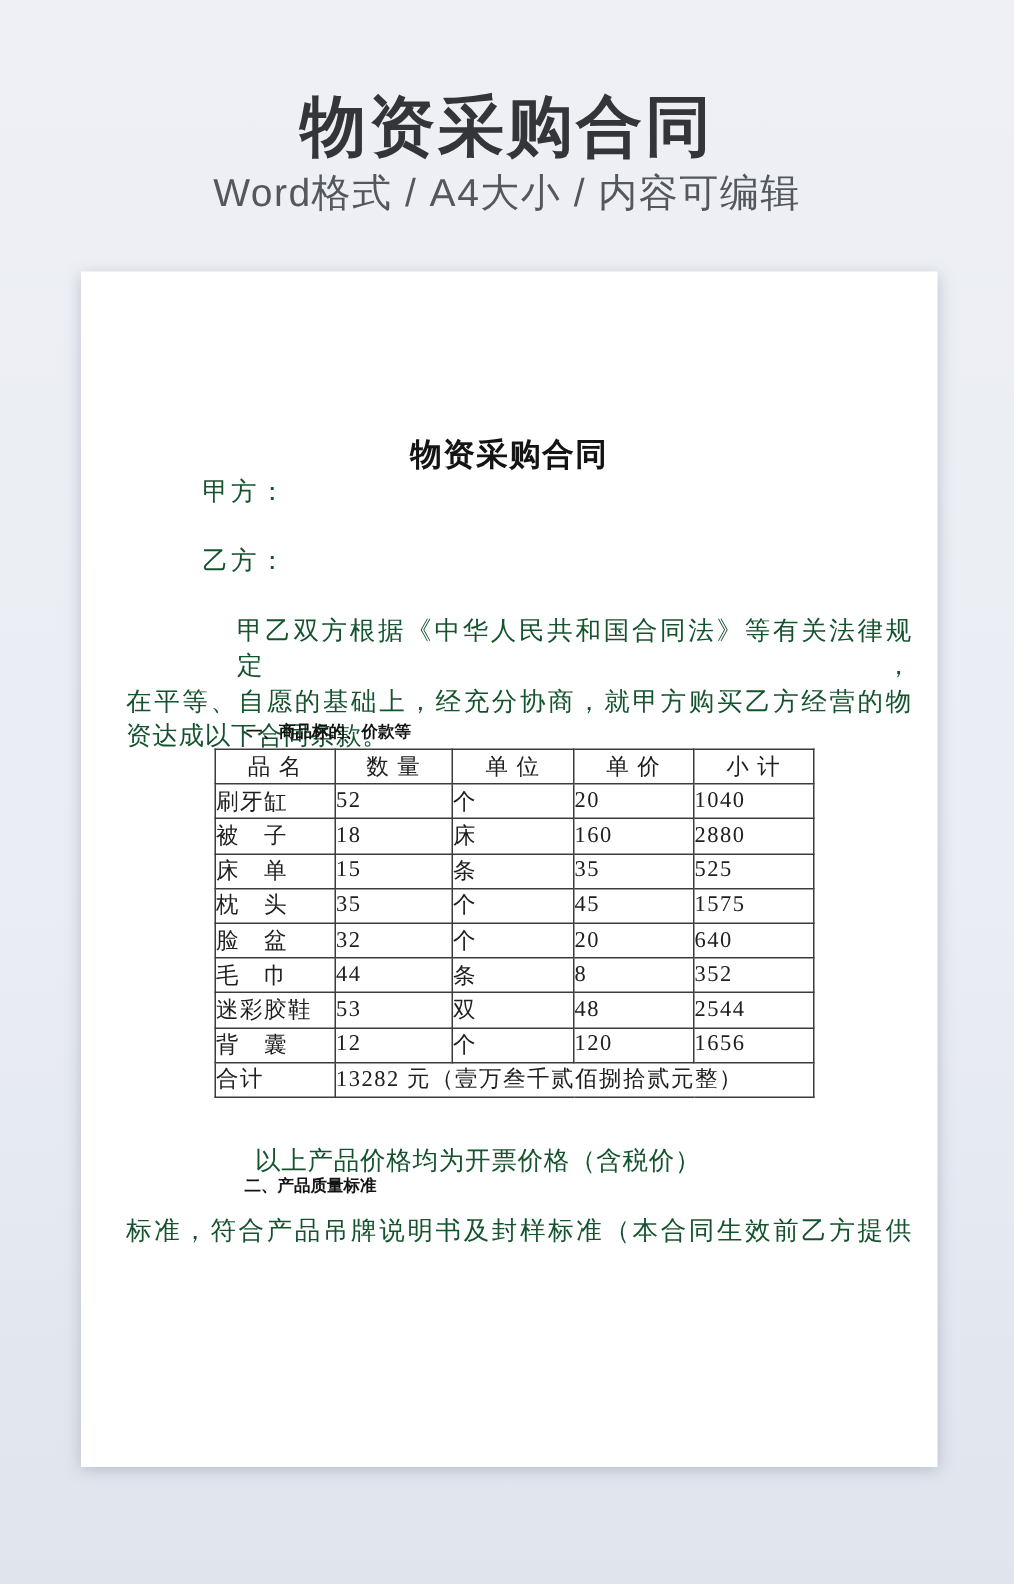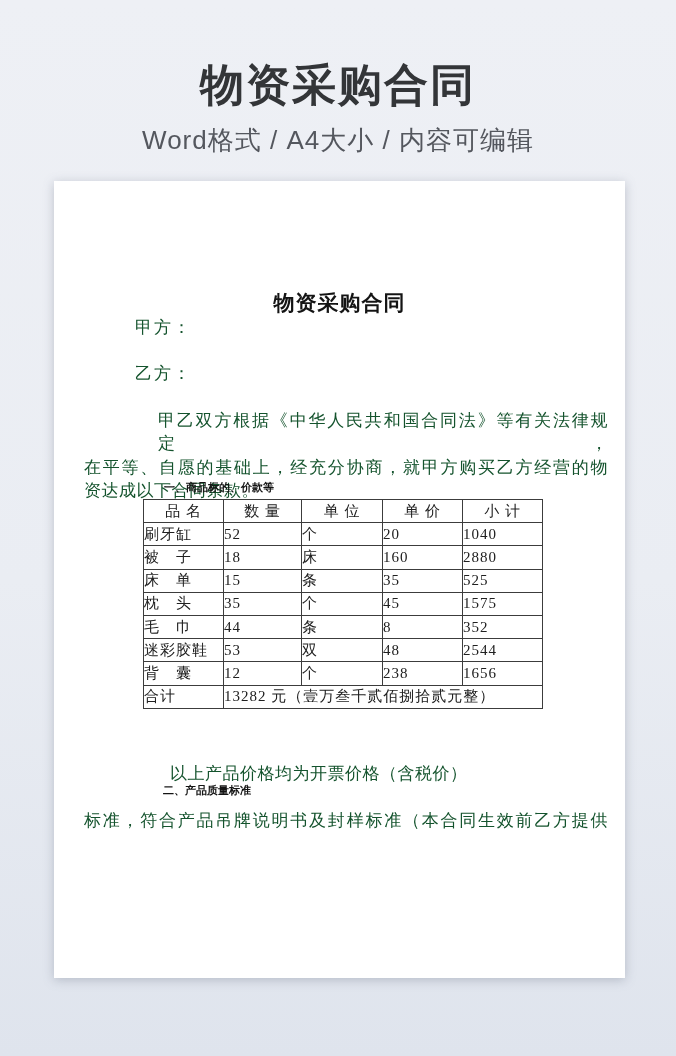--- a/index.html
+++ b/index.html
@@ -10,21 +10,21 @@
     background:linear-gradient(180deg,#eef0f5 0%,#eaedf3 55%,#dfe4ed 100%);
     overflow:hidden;
   }
   .site-header { padding-top:60px; text-align:center; }
   .site-title {
     font-size:44px; font-weight:700; line-height:1.15;
     color:#333538; letter-spacing:2px;
     font-family:"Liberation Sans", sans-serif;
   }
   .site-subtitle {
-    margin-top:12px; font-size:26px; font-weight:400;
+    font-size:26px; font-weight:400;
     color:#54575e; letter-spacing:1px;
     font-family:"Liberation Sans", sans-serif;
   }
   .page {
     position:absolute; left:54px; top:181px; width:571px; height:797px;
     background:#ffffff;
     box-shadow:0 2px 10px rgba(100,110,130,.35);
   }
   .doc-title {
     position:absolute; top:108px; left:0; width:100%;
@@ -120,38 +120,45 @@
           <td>525</td>
         </tr>
         <tr>
           <td>枕　头</td>
           <td>35</td>
           <td>个</td>
           <td>45</td>
           <td>1575</td>
         </tr>
         <tr>
+          <td>脸　盆</td>
+          <td>32</td>
+          <td>个</td>
+          <td>20</td>
+          <td>640</td>
+        </tr>
+        <tr>
           <td>毛　巾</td>
           <td>44</td>
           <td>条</td>
           <td>8</td>
           <td>352</td>
         </tr>
         <tr>
           <td>迷彩胶鞋</td>
           <td>53</td>
           <td>双</td>
           <td>48</td>
           <td>2544</td>
         </tr>
         <tr>
           <td>背　囊</td>
           <td>12</td>
           <td>个</td>
-          <td>238</td>
+          <td>120</td>
           <td>1656</td>
         </tr>
       </tbody>
     <tfoot>
       <tr>
         <td>合计</td>
         <td colspan="4">13282 元（壹万叁千贰佰捌拾贰元整）</td>
       </tr>
     </tfoot>
   </table>

